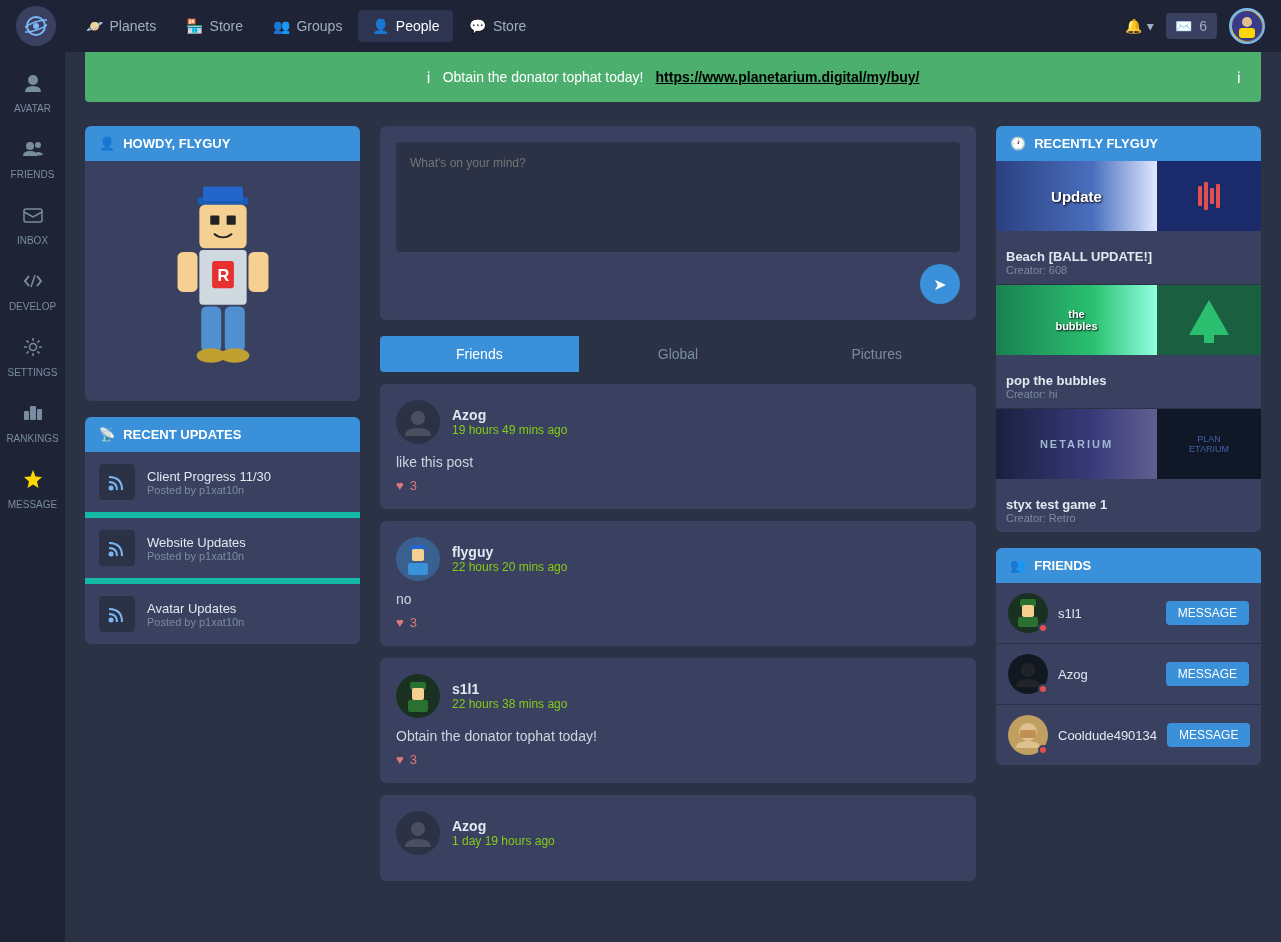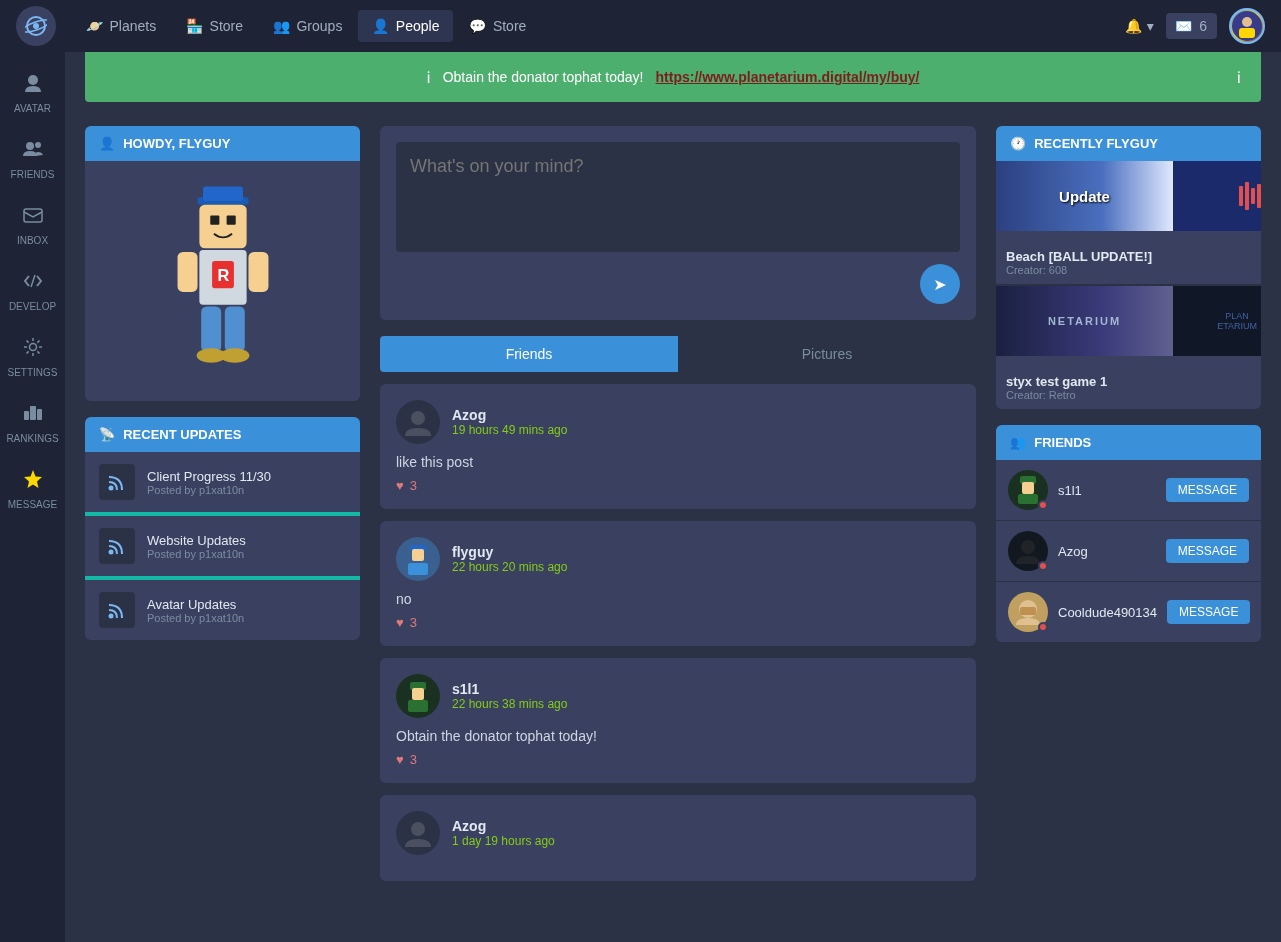--- a/index.html
+++ b/index.html
@@ -113,21 +113,21 @@
       color: #fff;
       display: flex; align-items: center; justify-content: center;
       padding: 14px 20px;
       font-size: 14px;
       margin-bottom: 24px;
       border-radius: 0 0 4px 4px;
       gap: 12px;
       position: relative;
     }
     .banner-icon { font-size: 16px; }
-    .banner-link { color: #7f1d1d; font-weight: bold; text-decoration: underline; cursor: pointer; }
+    .banner-link { color: #000000; font-weight: bold; text-decoration: underline; cursor: pointer; }
     .banner-icon-right { position: absolute; right: 20px; }
 
     
     .content-grid {
       display: grid;
       grid-template-columns: 275px 1fr 265px;
       gap: 20px;
     }
 
     
@@ -166,21 +166,21 @@
       background: #3a90d9;
       padding: 10px 14px;
       font-size: 13px;
       font-weight: bold;
       color: #fff;
       display: flex; align-items: center; gap: 8px;
     }
     .update-item {
       display: flex; align-items: center; gap: 12px;
       padding: 12px 14px;
-      border-bottom: 4px solid #14b8a6;
+      border-bottom: 6px solid #14b8a6;
       cursor: pointer;
     }
     .update-item:last-child { border-bottom: none; }
     .update-icon {
       width: 36px; height: 36px;
       background: #2b3245;
       border-radius: 4px;
       display: flex; align-items: center; justify-content: center;
       font-size: 16px;
       color: #7ab8f5;
@@ -198,21 +198,21 @@
       padding: 16px;
       margin-bottom: 16px;
     }
     .post-textarea {
       width: 100%;
       background: #2b3245;
       border: none;
       border-radius: 4px;
       color: #7a8ca0;
       padding: 14px;
-      font-size: 18px;
+      font-size: 12px;
       resize: none;
       height: 110px;
       outline: none;
       font-family: inherit;
     }
     .post-actions {
       display: flex; justify-content: flex-end;
       margin-top: 8px;
     }
     .post-send-btn {
@@ -307,23 +307,23 @@
       display: flex;
     }
     .recently-img-left {
       flex: 1;
       display: flex; align-items: center; justify-content: center;
       font-size: 12px; color: #e0e8f0;
       padding: 0;
       background: #2b3245;
     }
     .recently-img-right {
-      width: 88px;
+      width: 104px;
       background: #1a2030;
-      display: flex; align-items: center; justify-content: flex-end;
+      display: flex; align-items: center; justify-content: center;
       font-size: 9px; color: #7ab8f5;
     }
     .recently-item-info {
       padding: 18px 10px 8px;
     }
     .recently-item-title { font-size: 13px; color: #e0e8f0; font-weight: 600; }
     .recently-item-creator { font-size: 11px; color: #7a8ca0; }
     .recently-divider { border: none; border-top: 1px solid #2b3245; margin: 0; }
 
     .friends-card {
@@ -609,20 +609,21 @@
         <textarea class="post-textarea" placeholder="What's on your mind?" style=""></textarea>
         <div class="post-actions">
           <button class="post-send-btn">
             <span>➤</span>
           </button>
         </div>
       </div>
 
       <div class="feed-tabs">
         <button class="feed-tab active">Friends</button>
+        <button class="feed-tab">Global</button>
         <button class="feed-tab">Pictures</button>
       </div>
 
       <div class="post-card">
         <div class="post-header">
           <div class="post-user-avatar" style="background:#2b3245;">
             <svg width="36" height="36" viewBox="0 0 36 36">
                 <circle cx="18" cy="14" r="7" fill="#4a5060"></circle>
                 <path d="M5 32 Q5 24 18 24 Q31 24 31 32" fill="#4a5060"></path>
               </svg>
@@ -723,20 +724,37 @@
               </div>
             </div>
           </div>
           <div class="recently-item-info">
             <div class="recently-item-title">Beach [BALL UPDATE!]</div>
             <div class="recently-item-creator">Creator: 608</div>
           </div>
         </div>
         <hr class="recently-divider">
 
+        <div class="recently-item">
+          <div class="recently-item-img">
+            <div class="recently-img-left bubbles-bg">
+              <div style="color:#fff; font-weight:bold; font-size:11px; text-shadow:1px 1px 2px #000; text-align:center;">the<br>bubbles</div>
+            </div>
+            <div class="recently-img-right" style="background:#1a6040;">
+              <svg width="50" height="50" viewBox="0 0 50 50">
+                <polygon points="25,5 45,40 5,40" fill="#2ac070"></polygon>
+                <rect x="20" y="40" width="10" height="8" fill="#2ac070"></rect>
+              </svg>
+            </div>
+          </div>
+          <div class="recently-item-info">
+            <div class="recently-item-title">pop the bubbles</div>
+            <div class="recently-item-creator">Creator: hi</div>
+          </div>
+        </div>
         <hr class="recently-divider">
 
         <div class="recently-item">
           <div class="recently-item-img">
             <div class="recently-img-left styx-bg">
               <div style="color:#a0b8d0; font-weight:bold; font-size:11px; text-align:center; text-transform:uppercase; letter-spacing:2px;">NETARIUM</div>
             </div>
             <div class="recently-img-right" style="background:#101828;">
               <div style="color:#4060a0; font-size:9px; text-align:center; padding:4px;">PLAN<br>ETARIUM</div>
             </div>

